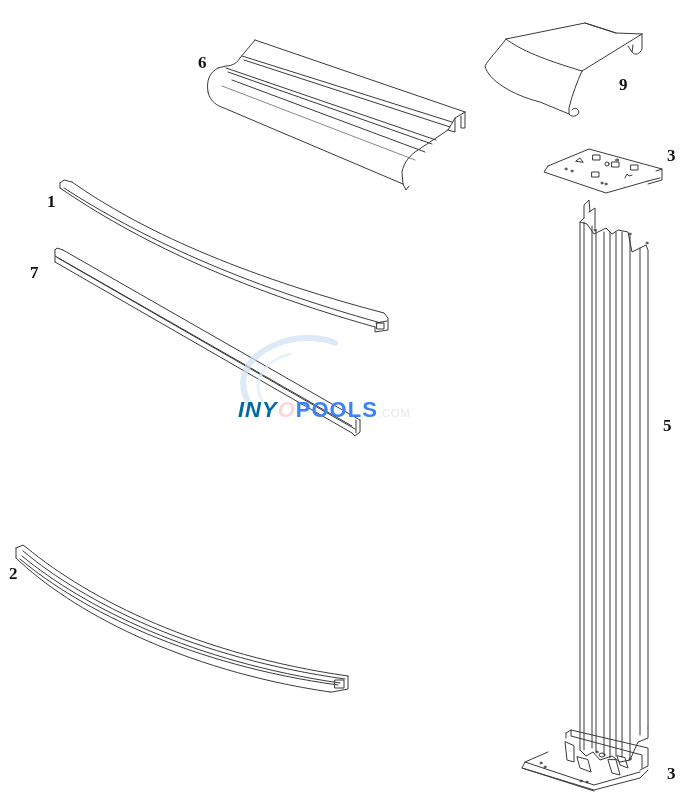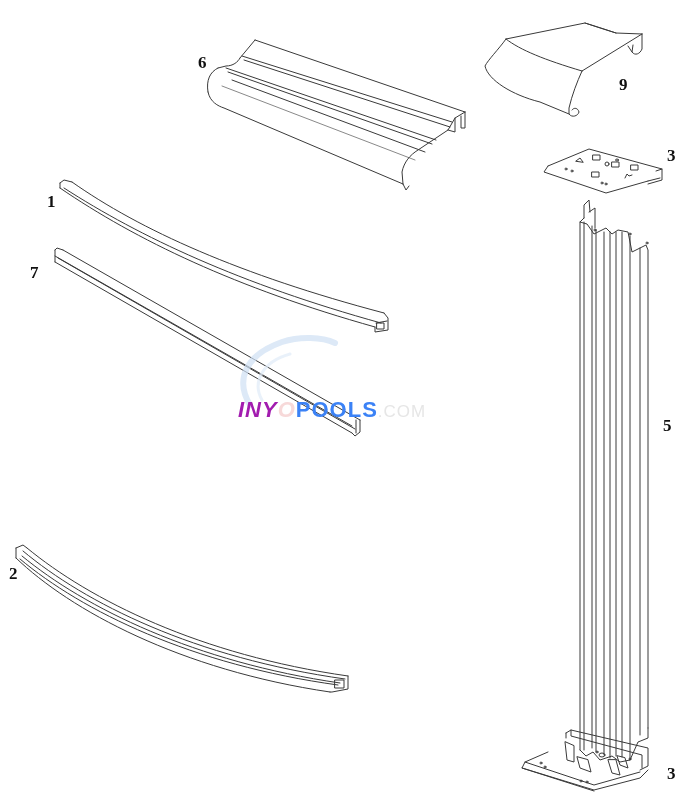--- a/index.html
+++ b/index.html
@@ -1,24 +1,24 @@
 <!DOCTYPE html>
 <html><head>
   <meta charset="utf-8">
   <style>
     html, body { margin: 0; padding: 0; background: #ffffff; }
     body { width: 693px; height: 800px; position: relative; overflow: hidden; font-family: "Liberation Serif", serif; }
     .canvas { position: absolute; left: 0; top: 0; width: 693px; height: 800px; }
     .label { position: absolute; font-family: "Liberation Serif", serif; font-weight: bold; font-size: 17px; color: #111; line-height: 1; }
     .watermark { position: absolute; left: 205px; top: 345px; width: 280px; height: 80px; pointer-events: none; }
     .wm-text { position: absolute; left: 33px; top: 52px; font-family: "Liberation Sans", sans-serif; font-style: italic; font-size: 22px; letter-spacing: 1px; white-space: nowrap; }
-    .wm-brand { color: #a21caf; font-weight: bold; }
+    .wm-brand { color: #0369a1; font-weight: bold; }
     .wm-o { color: #f7d9d9; }
     .wm-pools { color: #3b82f6; font-style: normal; font-weight: bold; }
-    .wm-com { color: #e6e6e6; font-style: normal; font-size: 17px; }
+    .wm-com { color: #e6e6e6; font-style: normal; font-size: 11px; }
     svg path, svg line, svg polyline, svg polygon, svg ellipse, svg rect { vector-effect: non-scaling-stroke; }
   </style>
 </head>
 <body>
 
 <div class="canvas">
 
   <svg width="693" height="800" viewBox="0 0 693 800" style="position:absolute;left:0;top:0">
     <g fill="none" stroke="#3a3a3a" stroke-width="1" stroke-linejoin="round" stroke-linecap="round">
 

